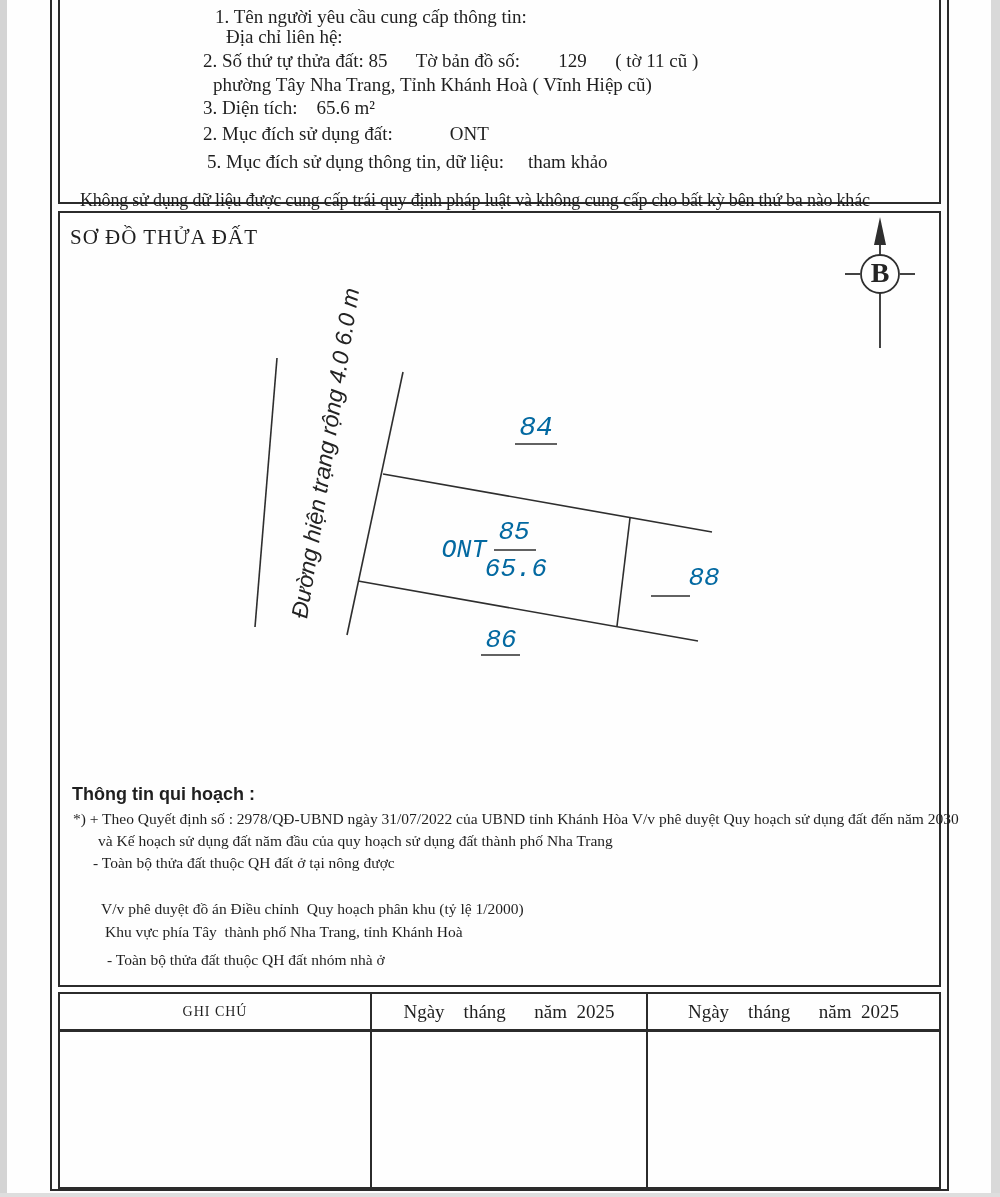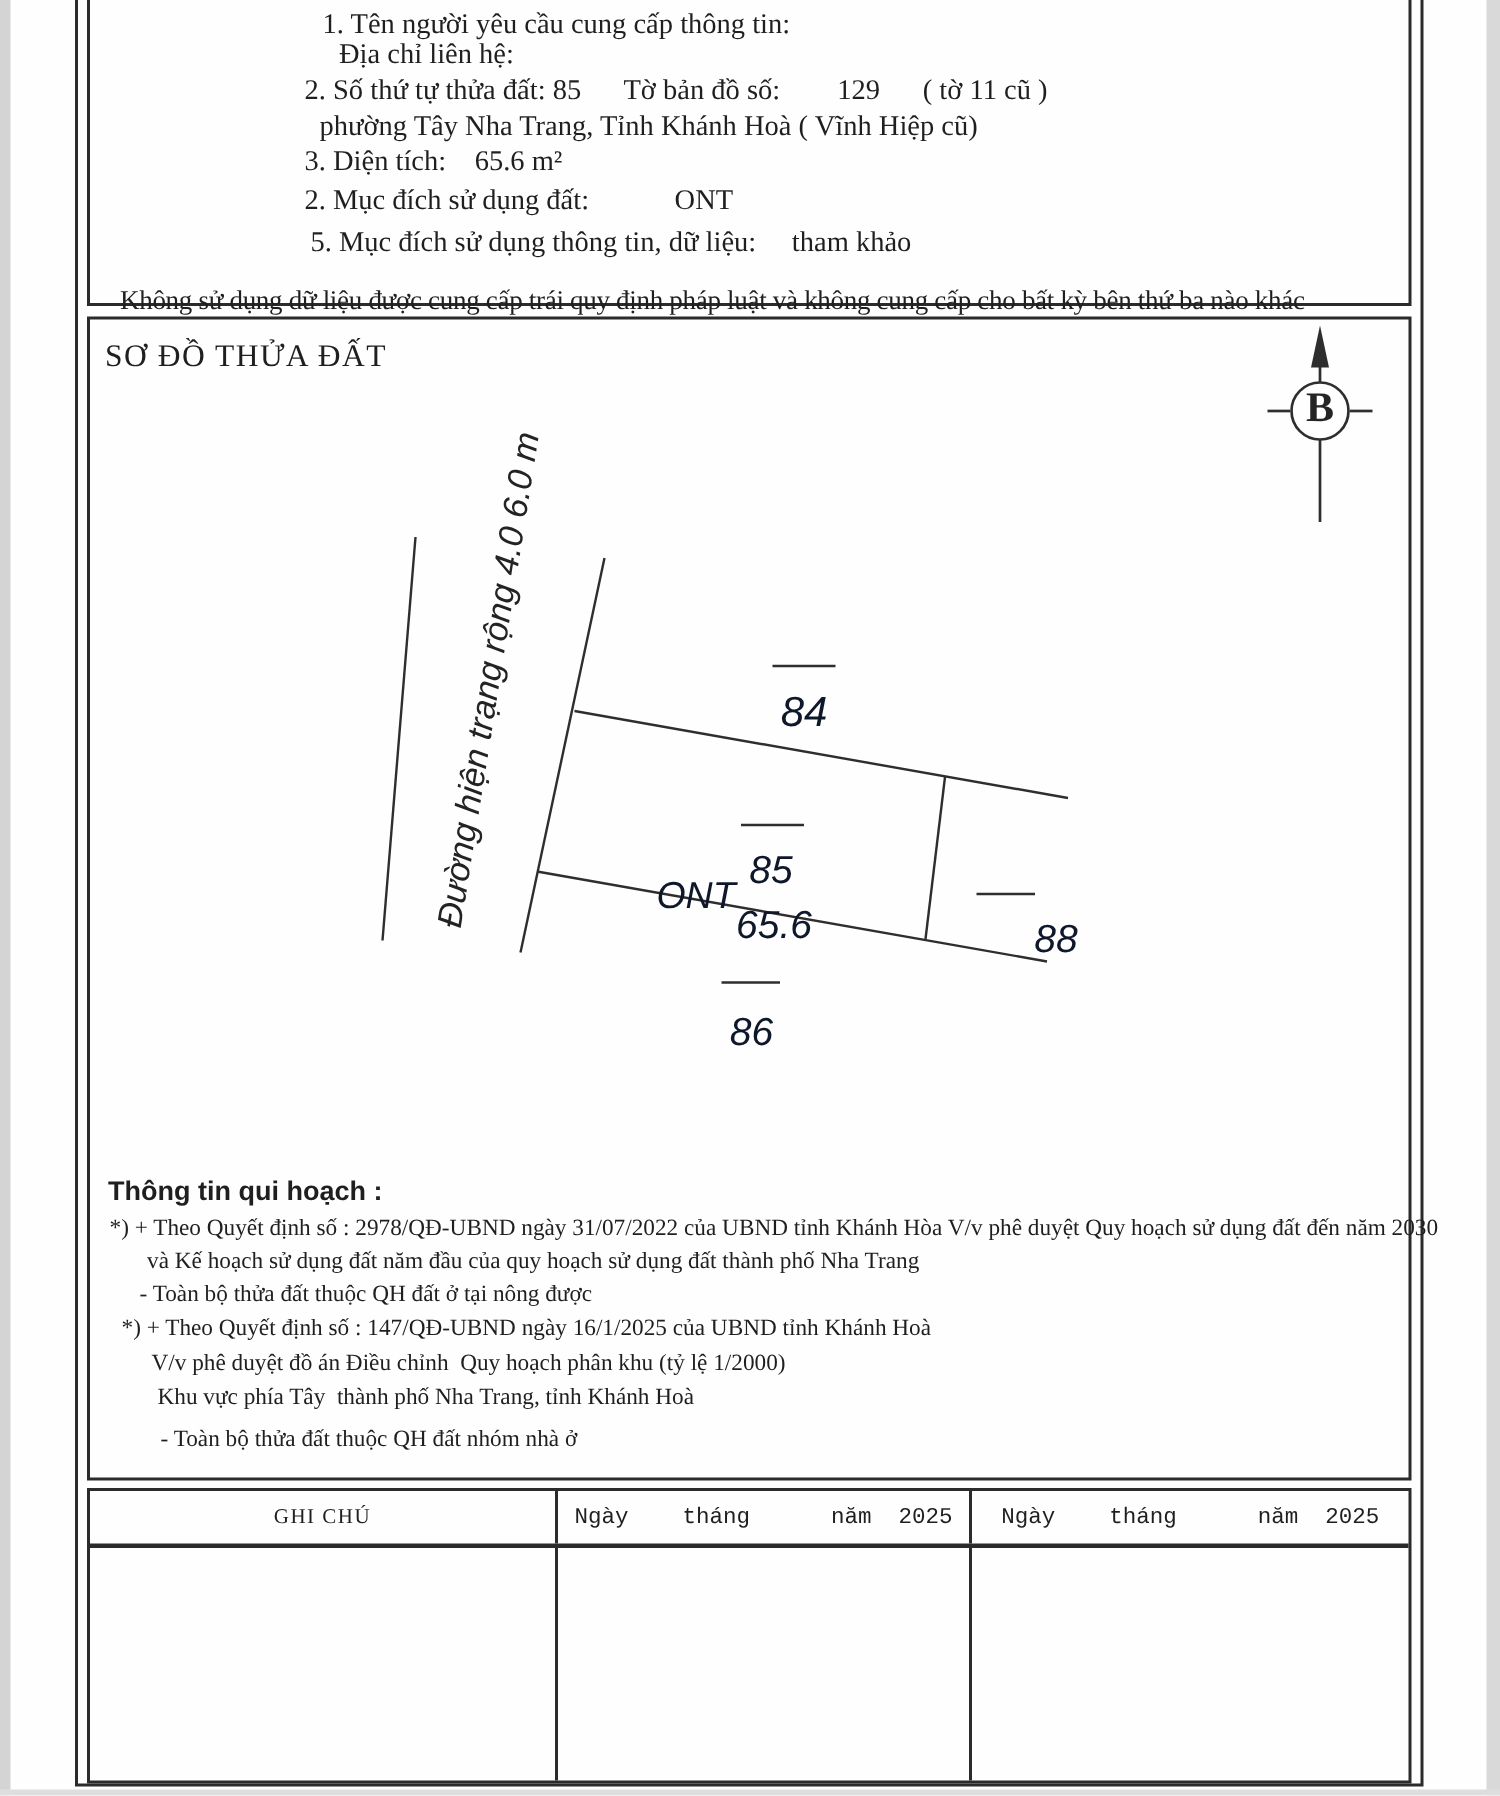--- a/index.html
+++ b/index.html
@@ -28,22 +28,22 @@
 
   .diagram-title{
     position:absolute; left:70px; top:225px;
     font-size:21px; letter-spacing:1px; white-space:pre;
   }
 
   svg.overlay{ position:absolute; left:0; top:0; pointer-events:none; }
 
   .dlabel{
     position:absolute; transform:translate(-50%,-50%);
-    font-family:Liberation Sans, sans-serif;
-    font-style:italic; font-size:26px; color:#0f172a; white-space:pre;margin-top:48px;
+    font-family:Liberation Mono, monospace;
+    font-style:italic; font-size:26px; color:#0369a1; white-space:pre;
   }
   .dlabel-84{ font-size:28px; }
   .dlabel-ont{ font-size:25px; }
 
   .road-label{
     position:absolute; left:182px; top:466px; width:280px; height:28px;
     text-align:center; font-family:"Liberation Sans","DejaVu Sans",sans-serif;
     font-style:italic; font-size:23px; white-space:pre; color:#232323;
     transform:rotate(-81deg); transform-origin:50% 50%;
   }
@@ -66,21 +66,21 @@
     border:2px solid #2b2b2b; display:flex; flex-direction:column;
     background:transparent;
   }
   .sig-header{ display:flex; height:38px; border-bottom:3px solid #2b2b2b; }
   .sig-body{ display:flex; flex:1; }
   .sig-c1{ width:310px; }
   .sig-c2{ width:276px; border-left:2px solid #2b2b2b; }
   .sig-c3{ flex:1; border-left:2px solid #2b2b2b; }
   .sig-cell{ display:flex; align-items:center; justify-content:center; white-space:pre; }
   .sig-notes{ font-size:14px; letter-spacing:1px; }
-  .sig-date{ font-family:Liberation Mono, monospace; font-size:15px; }
+  .sig-date{ font-family:Liberation Serif, serif; font-size:19px; }
 </style>
 </head>
 <body>
 
 <div class="canvas">
 
   <div class="edge edge-left"></div>
   <div class="edge edge-right"></div>
   <div class="edge edge-bottom"></div>
 
@@ -133,21 +133,20 @@
   <div class="dlabel dlabel-ont" style="left:464px; top:550px">ONT</div>
   <div class="dlabel" style="left:514px; top:532px">85</div>
   <div class="dlabel" style="left:516px; top:569px">65.6</div>
   <div class="dlabel" style="left:704px; top:578px">88</div>
   <div class="dlabel" style="left:501px; top:640px">86</div>
 
   <div class="plan-title">Thông tin qui hoạch :</div>
   <div class="pline" style="left:73px;  top:810px">*) + Theo Quyết định số : 2978/QĐ-UBND ngày 31/07/2022 của UBND tỉnh Khánh Hòa V/v phê duyệt Quy hoạch sử dụng đất đến năm 2030</div>
   <div class="pline" style="left:98px;  top:832px">và Kế hoạch sử dụng đất năm đầu của quy hoạch sử dụng đất thành phố Nha Trang</div>
   <div class="pline" style="left:93px;  top:854px">- Toàn bộ thửa đất thuộc QH đất ở tại nông được</div>
-  <div class="pline" style="left:81px;  top:877px">*) + Theo Quyết định số : 147/QĐ-UBND ngày 16/1/2025 của UBND tỉnh Khánh Hoà</div>
   <div class="pline" style="left:101px; top:900px">V/v phê duyệt đồ án Điều chỉnh  Quy hoạch phân khu (tỷ lệ 1/2000)</div>
   <div class="pline" style="left:105px; top:923px">Khu vực phía Tây  thành phố Nha Trang, tỉnh Khánh Hoà</div>
   <div class="pline" style="left:107px; top:951px">- Toàn bộ thửa đất thuộc QH đất nhóm nhà ở</div>
 
   <div class="sig-table">
     <div class="sig-header">
       <div class="sig-cell sig-c1 sig-notes">GHI CHÚ</div>
       <div class="sig-cell sig-c2 sig-date">Ngày    tháng      năm  2025</div>
       <div class="sig-cell sig-c3 sig-date">Ngày    tháng      năm  2025</div>
     </div>

